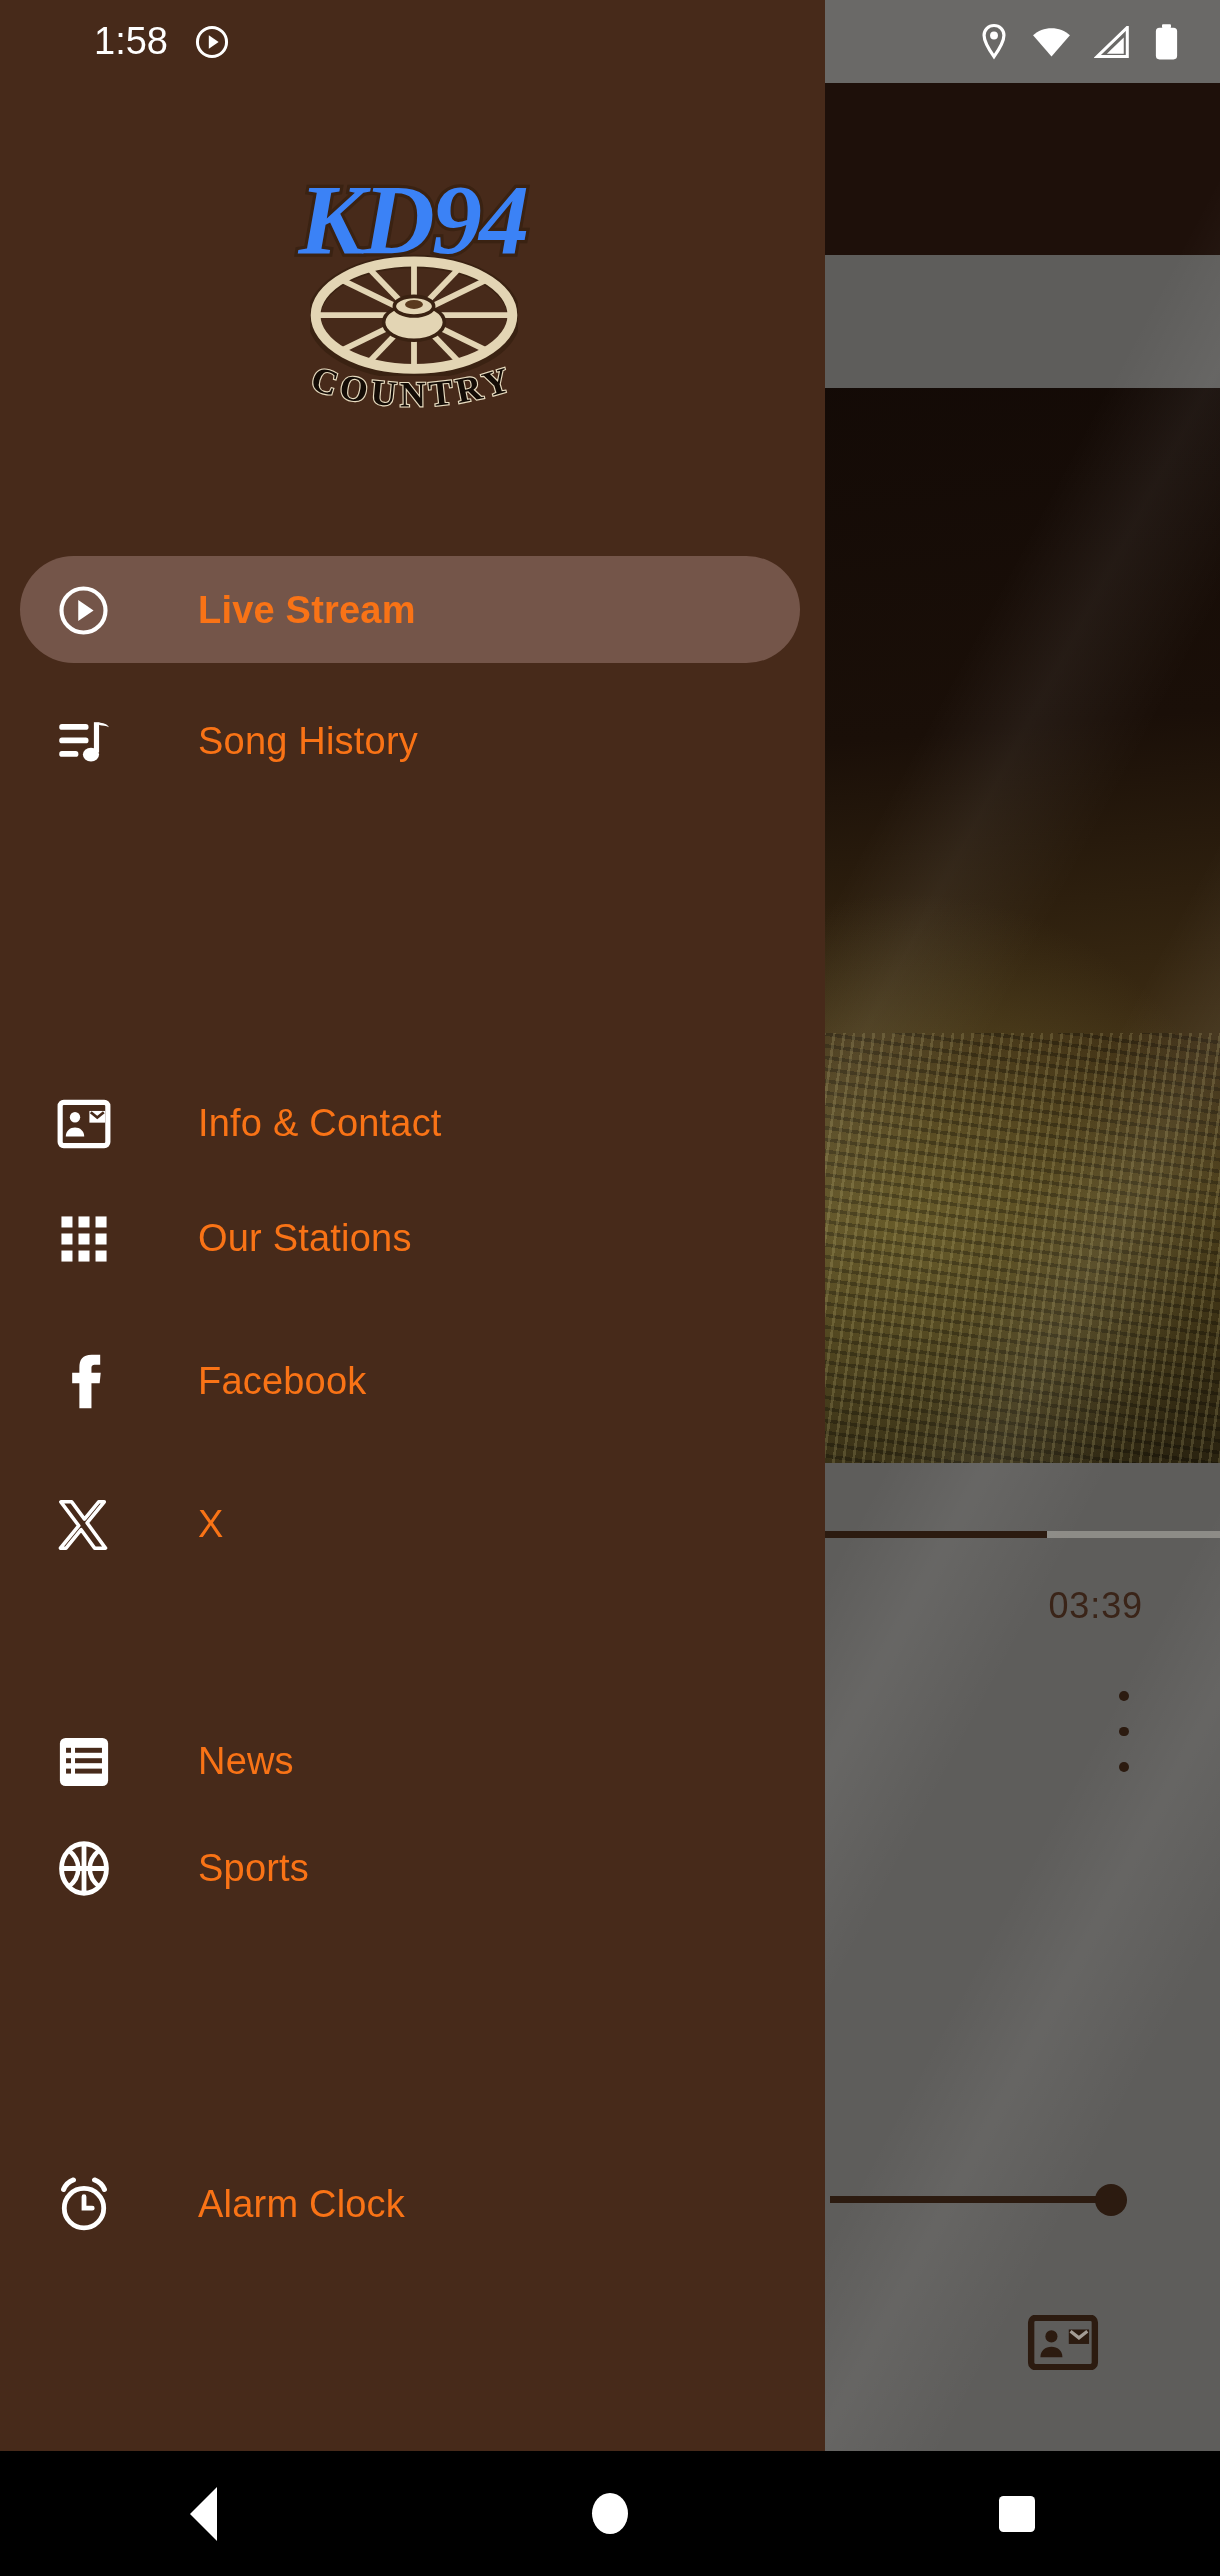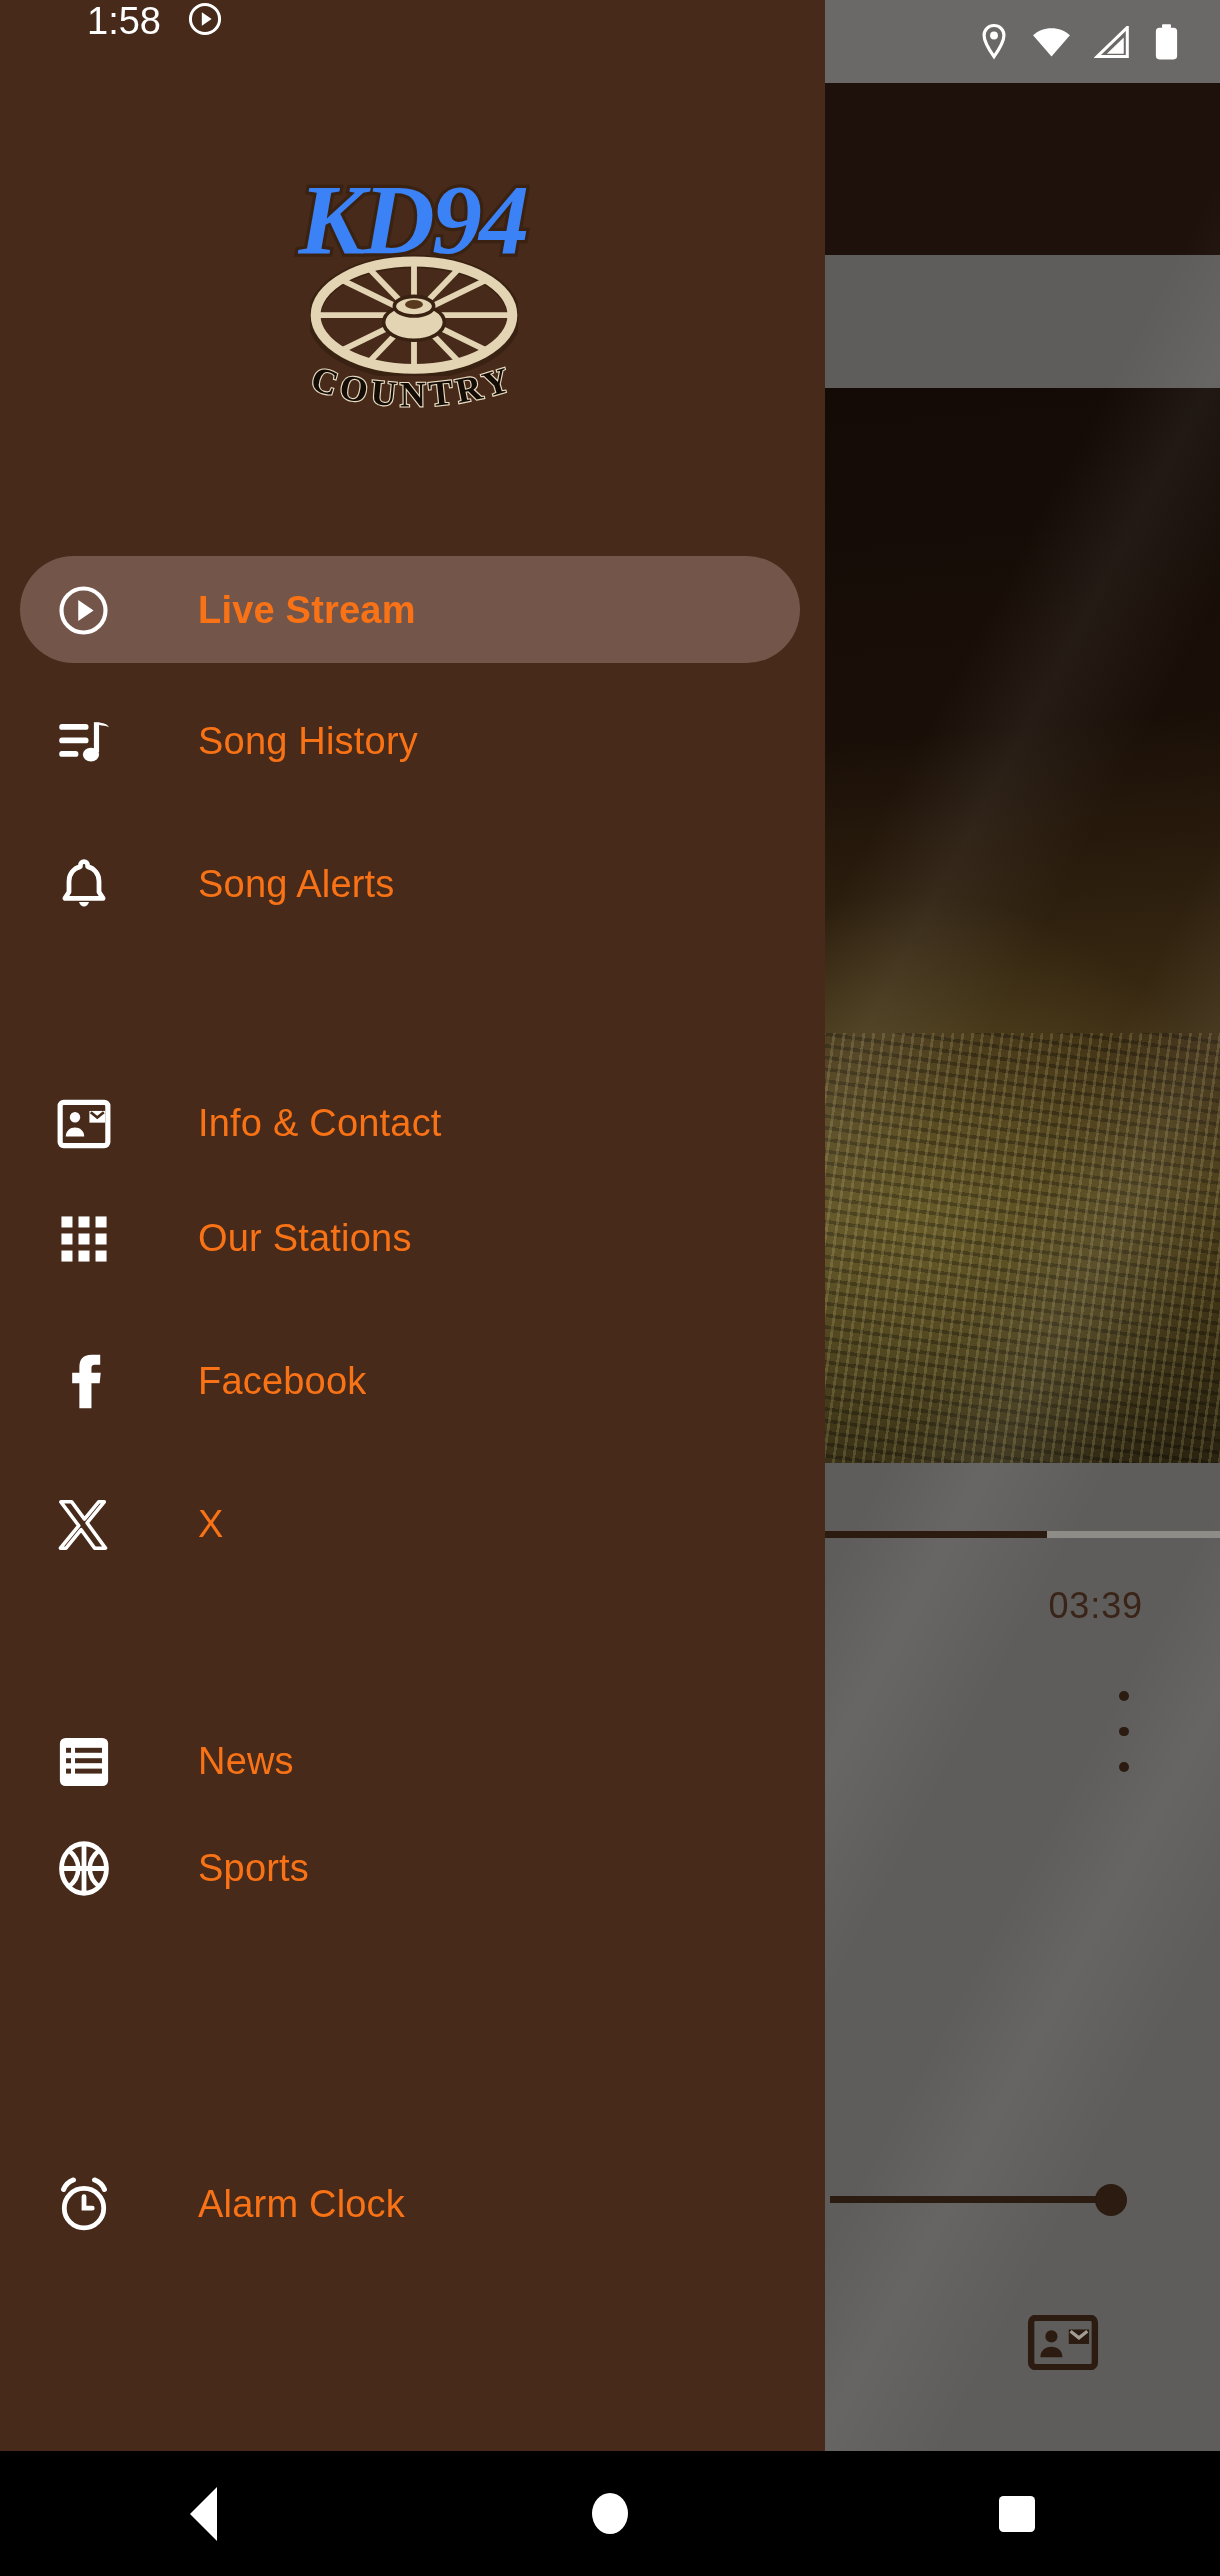--- a/index.html
+++ b/index.html
@@ -120,24 +120,24 @@
   
   #drawer-scrim {
     position:absolute; left:825px; top:0;
     width:395px; height:2451px;
     background:rgba(0,0,0,0.0);
     pointer-events:none;
   }
 
   
   #status-bar {
-    position:absolute; left:8px; top:0;
+    position:absolute; left:15px; top:0;
     width:915px; height:83px;
     z-index:30;
-    display:flex; align-items:flex-start;
+    display:flex; align-items:center;
   }
   #status-time {
     margin-left:79px;
     font-size:38px; color:#FFFFFF; font-weight:400;
     letter-spacing:0px;
   }
   #status-play-chip { margin-left:25px; display:flex; align-items:center; }
   #status-right {
     position:absolute; left:825px; top:0;
     width:395px; height:83px;
@@ -375,29 +375,20 @@
             <rect x="1" y="15" width="8.5" height="2.6" rx="1.2"></rect>
             <rect x="16.4" y="2.2" width="2.3" height="13.4"></rect>
             <path d="M18.7 2.2c1.6.5 3.5.6 4.4 2.2-1.2-.8-2.9-.6-4.4-1z"></path>
             <ellipse cx="15.1" cy="16.6" rx="3.6" ry="3.1"></ellipse>
           </g>
         </svg>
       </span>
       <span class="lbl">Song History</span>
     </div>
 
-    <div class="nav-item" style="top:836px">
-      <span class="ic">
-        <svg width="50" height="54" viewBox="0 0 22 23">
-          <path d="M11 1.2c-.9 0-1.6.7-1.6 1.6v.6C6.3 4.2 4.4 6.8 4.4 10v4.6L2.6 17.4h16.8L17.6 14.6V10c0-3.2-1.9-5.8-5-6.6v-.6c0-.9-.7-1.6-1.6-1.6z" fill="none" stroke="#fff" stroke-width="2.1" stroke-linejoin="round"></path>
-          <path d="M8.8 19c.3 1.2 1.2 2 2.2 2s1.9-.8 2.2-2z" fill="#fff"></path>
-        </svg>
-      </span>
-      <span class="lbl">Song Alerts</span>
-    </div>
 
     <div class="nav-item" style="top:1075px">
       <span class="ic">
         <svg width="54" height="50" viewBox="0 0 24 22">
           <rect x="1.4" y="1.4" width="21.2" height="19.2" rx="1.6" fill="none" stroke="#fff" stroke-width="2.3"></rect>
           <circle cx="8" cy="8" r="2.3" fill="#fff"></circle>
           <path d="M3.9 16.6c0-2.5 1.9-4 4.1-4s4.1 1.5 4.1 4z" fill="#fff"></path>
           <rect x="14.4" y="5.2" width="7" height="5.2" fill="#fff"></rect>
           <path d="M15 5.8l2.9 2.3 2.9-2.3" fill="none" stroke="#472A1A" stroke-width="1.2"></path>
         </svg>

